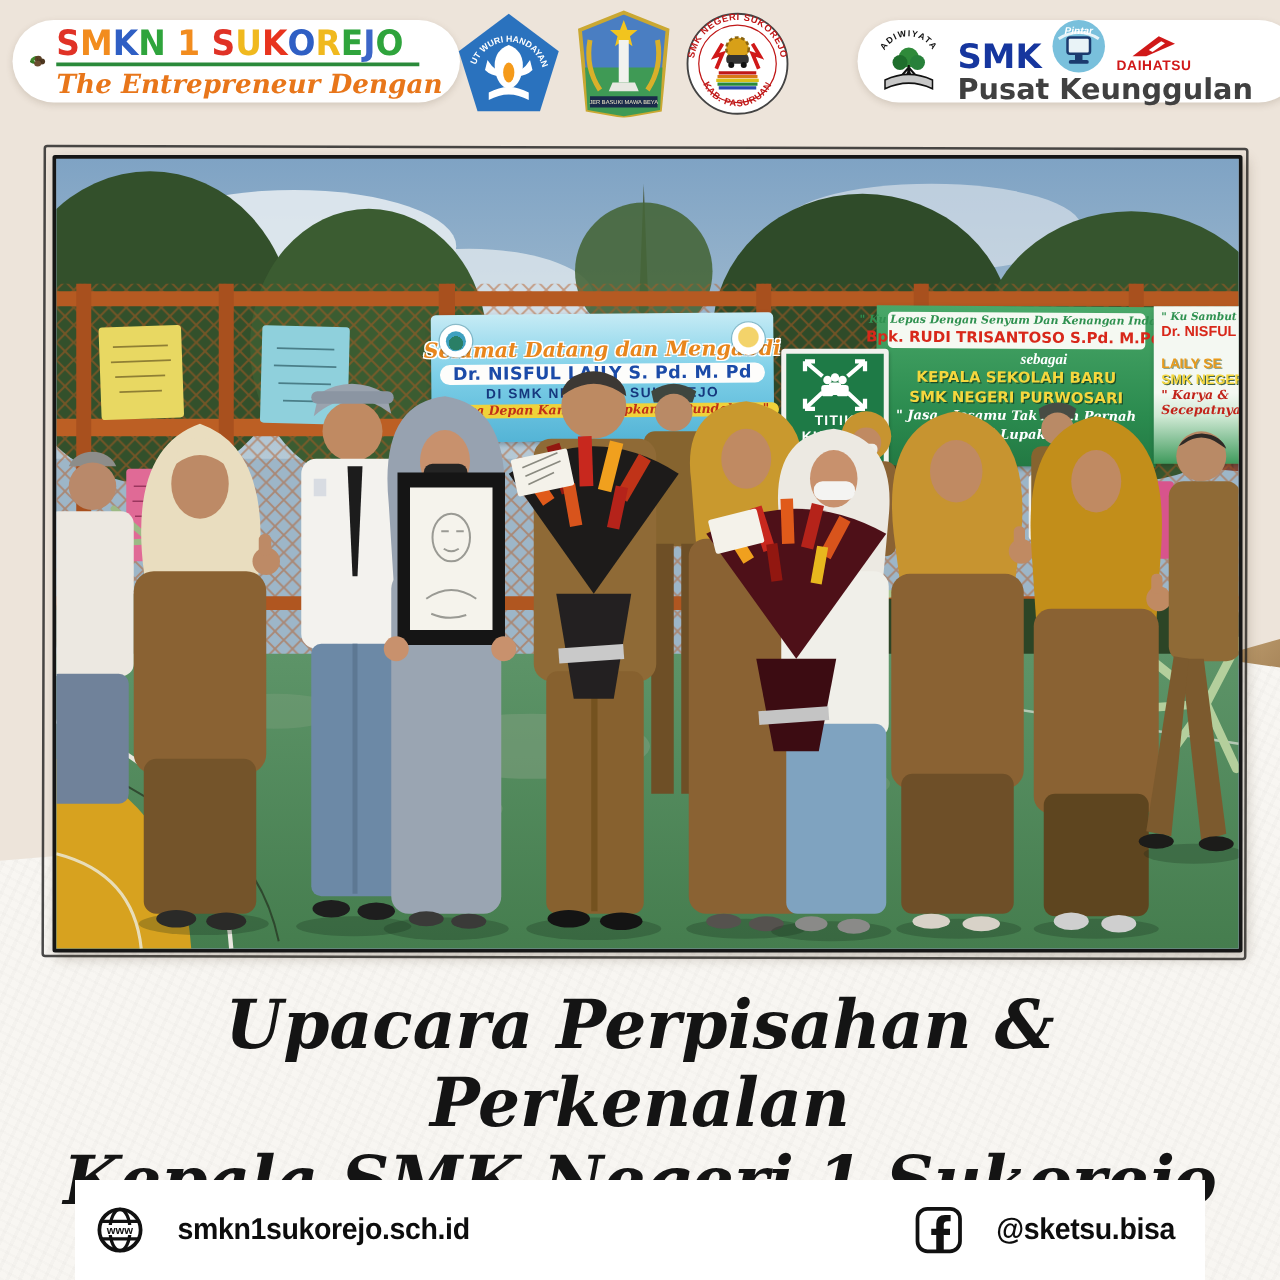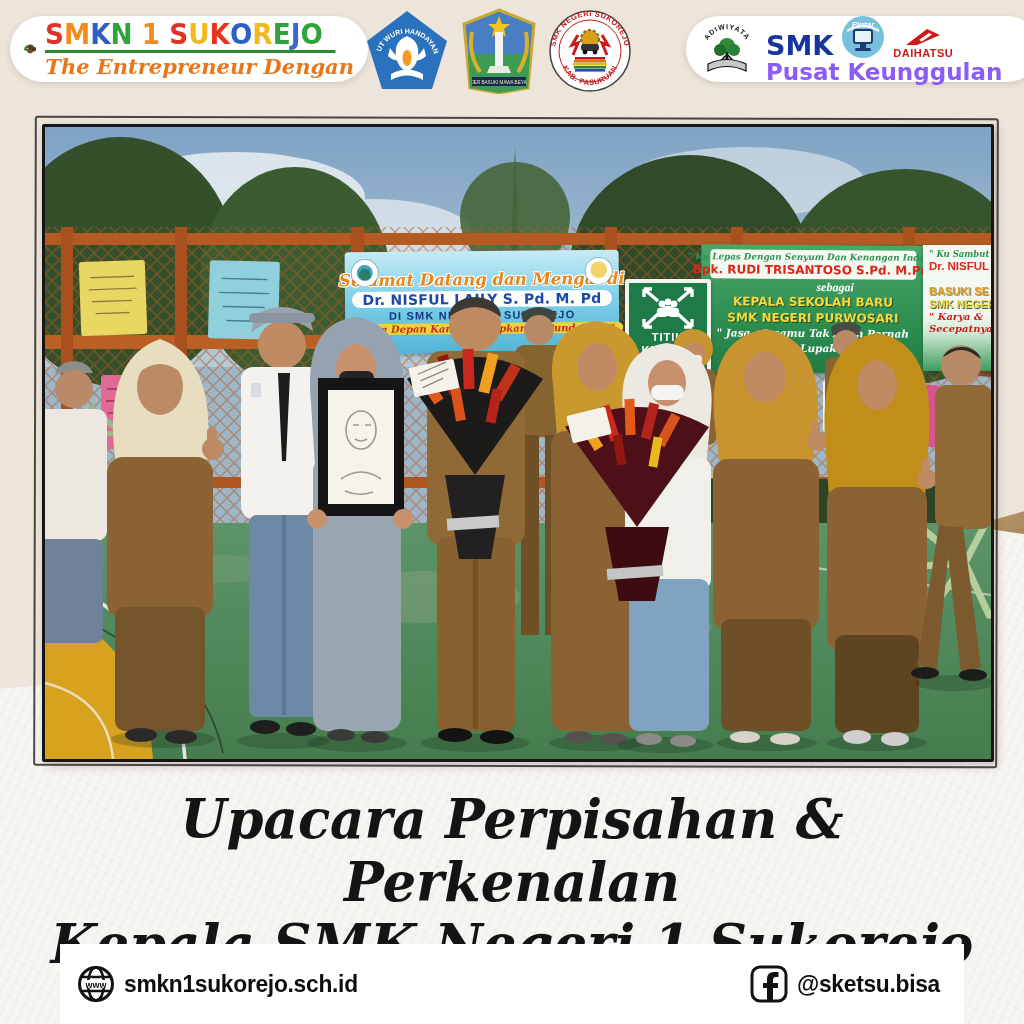--- a/index.html
+++ b/index.html
@@ -20,21 +20,21 @@
         box-shadow:0 2px 6px rgba(90,70,50,.18);display:flex;align-items:center;}
   .pill-left{left:10px;width:330px;padding:0 14px;gap:8px;}
   .pill-right{left:686px;width:330px;padding:0 12px;gap:10px;}
   .brand-col{display:flex;flex-direction:column;line-height:1;}
   .brand-name{font-family:"DejaVu Sans",sans-serif;font-weight:bold;font-size:28px;letter-spacing:0;
               border-bottom:3px solid #2a8a3a;padding-bottom:1px;white-space:nowrap;transform:scaleX(.94);transform-origin:left;}
   .brand-name span{display:inline-block;}
   .brand-tag{font-family:"DejaVu Serif",serif;font-style:italic;font-weight:bold;font-size:21px;color:#e8761a;margin-top:3px;white-space:nowrap;}
   .hdr-logo{position:absolute;z-index:4;}
   .smk-big{font-family:"DejaVu Sans",sans-serif;font-weight:bold;font-size:27px;color:#16369E;line-height:1;}
-  .pusat{font-family:"DejaVu Sans",sans-serif;font-weight:bold;font-size:23px;color:#8b5cf6;line-height:1;margin-top:2px;white-space:nowrap;}
+  .pusat{font-family:"DejaVu Sans",sans-serif;font-weight:bold;font-size:23px;color:#404040;line-height:1;margin-top:2px;white-space:nowrap;}
   .daih-label{font-weight:bold;font-size:11px;color:#D01818;letter-spacing:.5px;line-height:1;}
   
   .photo{position:absolute;left:42px;top:124px;width:946px;height:632px;z-index:5;background:#9db6c8;
          border:3px solid #161616;border-radius:2px;overflow:hidden;box-shadow:3px 4px 10px rgba(80,60,40,.28);}
   .photo-frame2{position:absolute;left:34px;top:117px;width:960px;height:646px;z-index:4;
          border:2px solid rgba(30,30,30,.8);border-radius:3px;transform:rotate(.15deg);pointer-events:none;}
   .scene,.people{position:absolute;left:0;top:0;width:946px;height:632px;}
   .scene{z-index:1}.people{z-index:3;pointer-events:none;}
   
   .banner{position:absolute;z-index:2;}
@@ -75,21 +75,21 @@
     display:flex;flex-direction:column;align-items:center;box-shadow:0 2px 3px rgba(0,0,0,.35);}
   .sign .s1{color:#fff;font-weight:bold;font-size:11px;letter-spacing:1px;line-height:1.15;}
   .sign .s3{color:#fff;font-size:4.5px;letter-spacing:.5px;margin-top:1px;}
   
   .headline{position:absolute;left:0;width:1024px;top:788px;z-index:6;text-align:center;color:#141414;
     font-family:"DejaVu Serif",serif;font-style:italic;font-weight:bold;font-size:54px;line-height:1.16;
     transform:scaleX(.98);}
   
   .footer{position:absolute;left:60px;bottom:0;width:904px;height:80px;background:#ffffff;z-index:7;
     display:flex;align-items:center;justify-content:space-between;padding:0 16px;box-sizing:border-box;}
-  .f-item{display:flex;align-items:center;gap:8px;}
+  .f-item{display:flex;align-items:center;gap:26px;}
   .f-label{font-family:"Liberation Sans",sans-serif;font-weight:bold;font-size:24px;color:#0d0d0d;
     letter-spacing:-.3px;transform:scaleX(.95);transform-origin:left;white-space:nowrap;}
 </style>
 </head>
 <body>
 
 <div id="canvas">
 
   <div class="torn-tan"></div>
   <div class="paper"></div>
@@ -292,21 +292,21 @@
       <div class="gr">KEPALA SEKOLAH BARU</div>
       <div class="gr">SMK NEGERI PURWOSARI</div>
       <div class="gq">" Jasa - Jasamu Tak Akan Pernah</div>
       <div class="gq">Kami Lupakan "</div>
     </div>
 
     <div class="banner b-clip">
       <div class="ct">" Ku Sambut Dengan Sem</div>
       <div class="cn">Dr. NISFUL LA</div>
       <div class="cs">seba</div>
-      <div class="cr1">BASUKI SE</div>
+      <div class="cr1">LAILY SE</div>
       <div class="cr2">SMK NEGER</div>
       <div class="cq">" Karya &amp;</div>
       <div class="cq">Secepatnya K</div>
     </div>
 
     <div class="banner sign">
       <svg width="60" height="48" viewBox="0 0 60 48">
         <g stroke="#fff" stroke-width="3.4" fill="none">
           <path d="M6,6 L20,18 M6,6 l8,0 M6,6 l0,8"></path>
           <path d="M54,6 L40,18 M54,6 l-8,0 M54,6 l0,8"></path>

